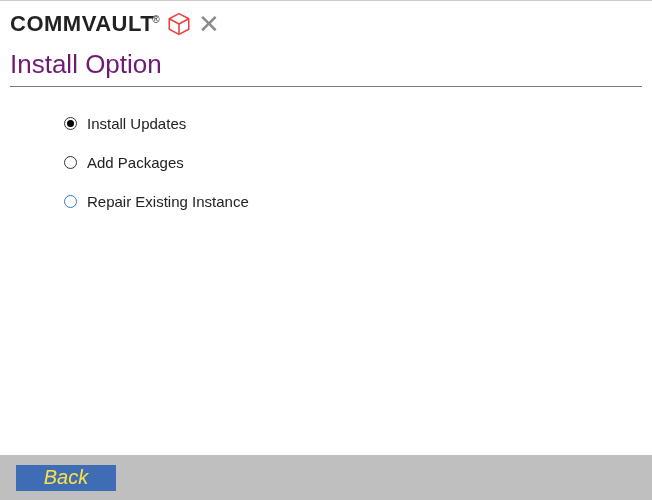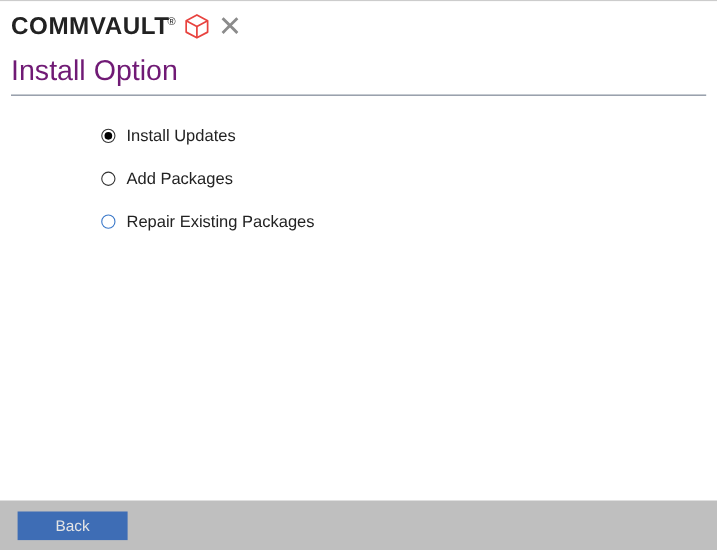--- a/index.html
+++ b/index.html
@@ -64,21 +64,20 @@
       color: #701a75;
       padding: 6px 10px 6px 10px;
     }
     .title-underline {
       height: 1px;
       background: #6f7a8a;
       margin: 0 10px;
     }
     .options {
       padding: 28px 0 0 64px;
-      margin-left: 28px;
     }
     .option-row {
       display: flex;
       align-items: center;
       gap: 10px;
       margin-bottom: 22px;
       cursor: pointer;
     }
     .radio {
       width: 13px;
@@ -114,27 +113,28 @@
       background: #bfbfbf;
       display: flex;
       align-items: center;
       justify-content: space-between;
       padding: 0 16px;
     }
     .btn {
       width: 100px;
       height: 26px;
       background: #3e6db5;
-      color: #e5e5e5;
-      font-size: 14px;
+      color: #fde047;
+      font-size: 20px;
       display: flex;
       align-items: center;
       justify-content: center;
       cursor: pointer;
       font-family: "Segoe UI", Arial, sans-serif;
+      font-style: italic;
     }
   </style>
 </head>
 <body>
 
 <div class="top-border"></div>
 
 <div class="header">
   <div class="brand">
     <span class="brand-text">
@@ -160,19 +160,19 @@
   <div class="option-row">
     <span class="radio selected"></span>
     <span class="option-label">Install Updates</span>
   </div>
   <div class="option-row">
     <span class="radio"></span>
     <span class="option-label">Add Packages</span>
   </div>
   <div class="option-row">
     <span class="radio hover"></span>
-    <span class="option-label">Repair Existing Packages</span>
+    <span class="option-label">Repair Existing Instance</span>
   </div>
 </div>
 
 <div class="footer">
   <div class="btn">Back</div>
 </div>
 
 </body></html>

